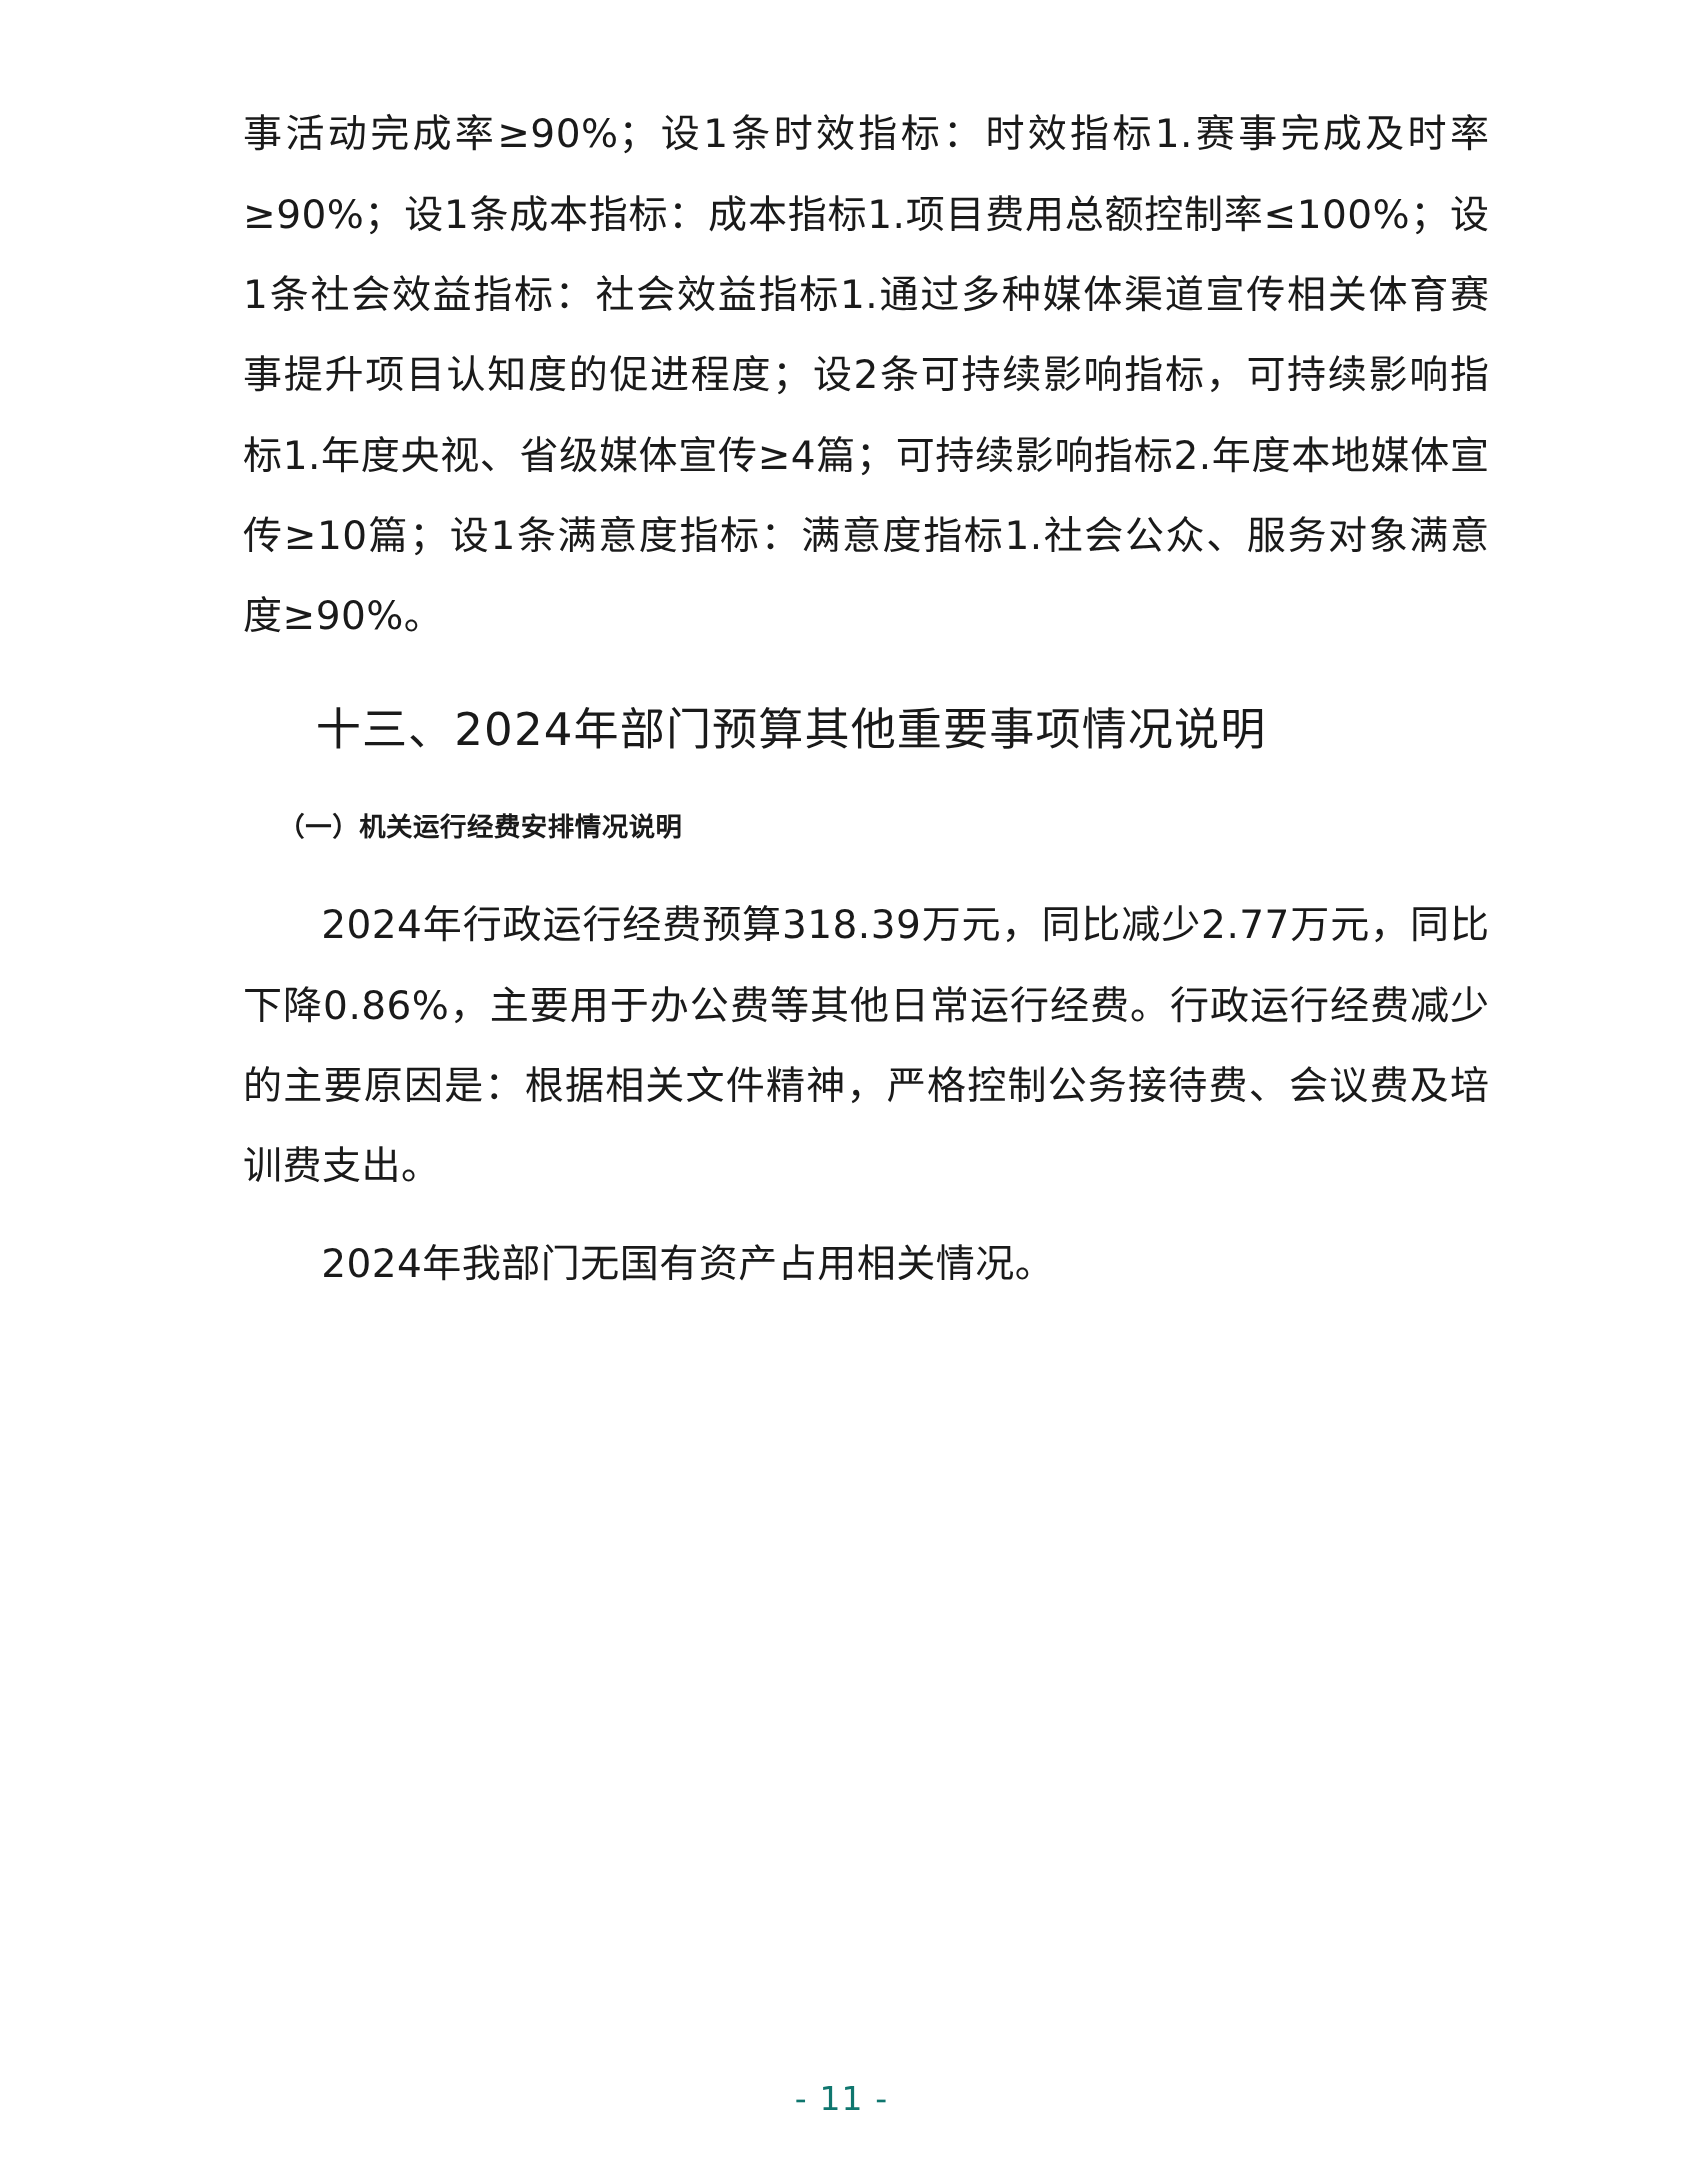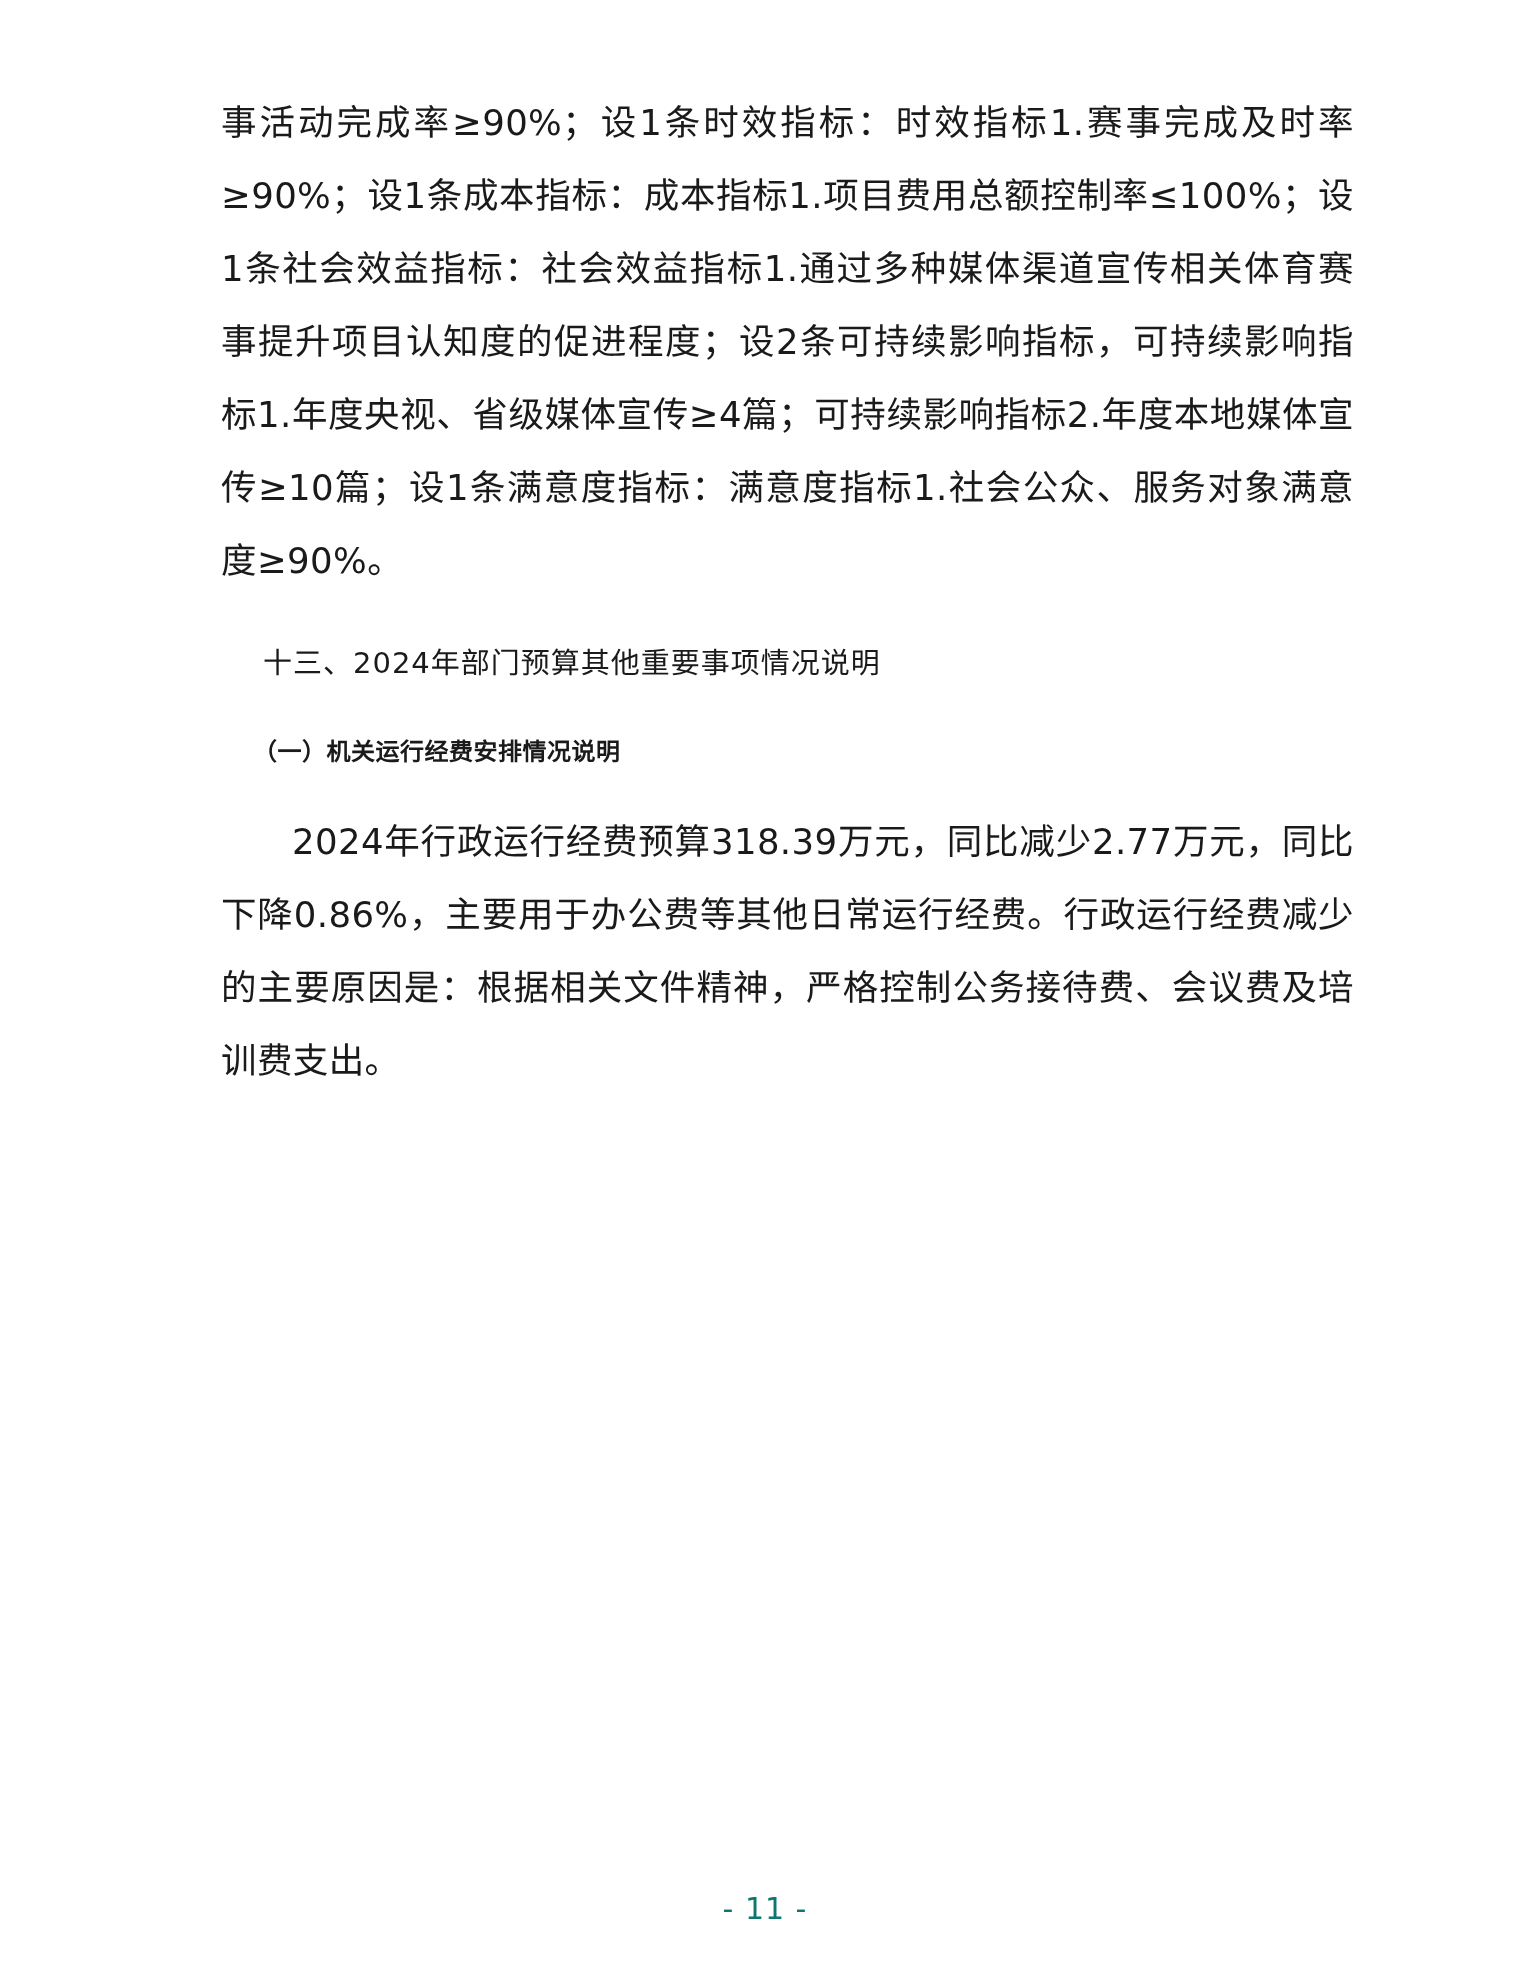--- a/index.html
+++ b/index.html
@@ -30,21 +30,21 @@
     line-height: 73px;
     text-align: justify;
     text-justify: inter-ideograph;
     letter-spacing: 0.4px;
     margin: 16px;
   }
   .indent {
     text-indent: 2em;
   }
   .heading-main {
-    font-size: 29px;
+    font-size: 41px;
     line-height: 73px;
     margin: 0;
     text-indent: 2em;
     font-weight: normal;
     letter-spacing: 1px;
   }
   .heading-sub {
     font-size: 24px;
     line-height: 73px;
     margin: 0;
@@ -76,16 +76,17 @@
 
   <h2 class="heading-main">十三、2024年部门预算其他重要事项情况说明</h2>
 
   <div class="gap-med"></div>
 
   <h3 class="heading-sub">（一）机关运行经费安排情况说明</h3>
 
   <p class="body-text indent">2024年行政运行经费预算318.39万元，同比减少2.77万元，同比下降0.86%，主要用于办公费等其他日常运行经费。行政运行经费减少的主要原因是：根据相关文件精神，严格控制公务接待费、会议费及培训费支出。</p>
 
 
+  <p class="body-text indent">2024年我部门无国有资产占用相关情况。</p>
 
 </div>
 
 <div class="footer">- 11 -</div>
 
 </body></html>

